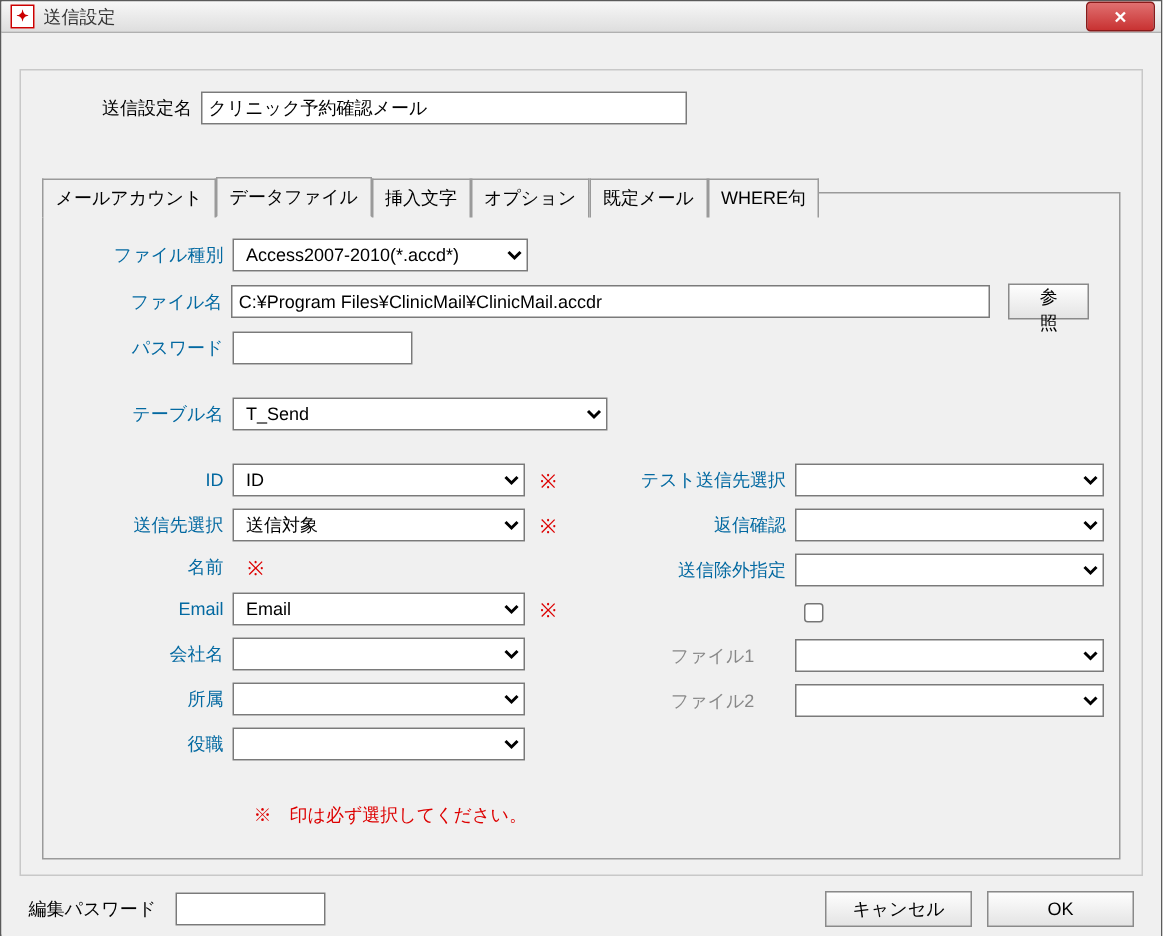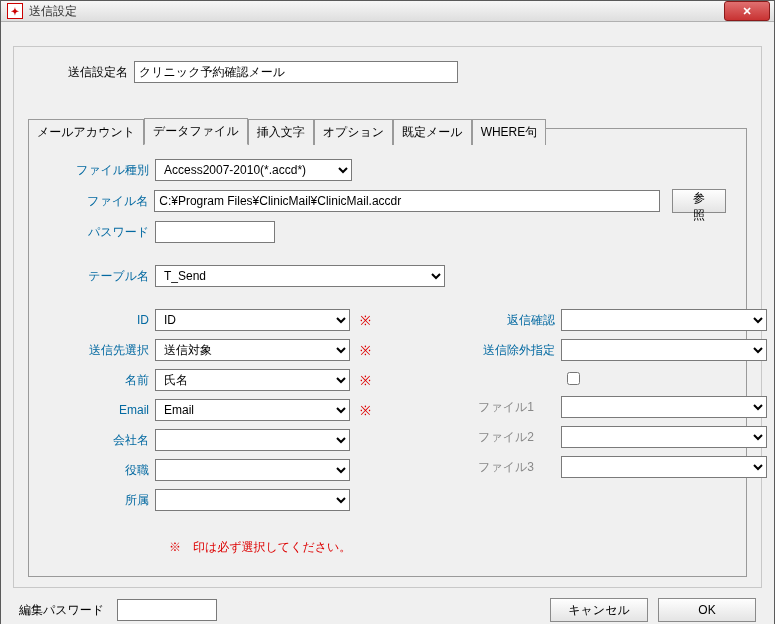--- a/index.html
+++ b/index.html
@@ -127,36 +127,36 @@
 .row select, .row input[type=text] {
   height: 22px;
   border: 1px solid #7a7a7a;
   background: #fff;
   font-family: inherit;
   font-size: 12px;
   padding: 0 4px;
 }
 .sel-230 { width: 197px; }
 .sel-195 { width: 195px; }
-.sel-250 { width: 290px; }
+.sel-250 { width: 250px; }
 .txt-510 { width: 510px; }
 .txt-120 { width: 120px; }
 .req { color: #d00; margin-left: 10px; font-size: 13px; }
 .btn {
   height: 24px;
   padding: 0 14px;
   border: 1px solid #8a8a8a;
   background: linear-gradient(#fefefe, #e4e4e4);
   cursor: pointer;
   font-family: inherit;
   font-size: 12px;
 }
 .two-col {
   display: flex;
-  gap: 48px;
+  gap: 17px;
 }
 .col { flex: 0 0 auto; }
 .col-left { width: 360px; }
 .col-right { width: 310px; }
 .col-right .lbl { width: 100px; }
 .col-right select { width: 210px; }
 .col-right .filelbl { width: 100px; text-align: center; margin-right: 6px; color: #888; }
 .note { color: #d00; margin-top: 20px; margin-left: 120px; font-size: 12px; }
 .chk-row { display: flex; align-items: center; margin-bottom: 8px; margin-left: 6px;}
 .chk-row input { margin-right: 4px; }
@@ -244,64 +244,63 @@
               <select class="sel-195"><option>ID</option></select>
               <span class="req">※</span>
             </div>
             <div class="row">
               <div class="lbl">送信先選択</div>
               <select class="sel-195"><option>送信対象</option></select>
               <span class="req">※</span>
             </div>
             <div class="row">
               <div class="lbl">名前</div>
-              <select class="sel-195"><option>氏名</option></select>
               <span class="req">※</span>
             </div>
             <div class="row">
               <div class="lbl">Email</div>
               <select class="sel-195"><option>Email</option></select>
               <span class="req">※</span>
             </div>
             <div class="row">
               <div class="lbl">会社名</div>
               <select class="sel-195"><option></option></select>
             </div>
             <div class="row">
+              <div class="lbl">所属</div>
+              <select class="sel-195"><option></option></select>
+            </div>
+            <div class="row">
               <div class="lbl">役職</div>
               <select class="sel-195"><option></option></select>
             </div>
-            <div class="row">
-              <div class="lbl">所属</div>
-              <select class="sel-195"><option></option></select>
-            </div>
           </div>
 
           <div class="col col-right">
+            <div class="row">
+              <div class="lbl">テスト送信先選択</div>
+              <select><option></option></select>
+            </div>
             <div class="row">
               <div class="lbl">返信確認</div>
               <select><option></option></select>
             </div>
             <div class="row">
               <div class="lbl">送信除外指定</div>
               <select><option></option></select>
             </div>
             <div class="chk-row" style="margin-left:106px;">
               <input type="checkbox" style="">
             </div>
             <div class="row">
               <div class="filelbl">ファイル1</div>
               <select><option></option></select>
             </div>
             <div class="row">
               <div class="filelbl">ファイル2</div>
-              <select><option></option></select>
-            </div>
-            <div class="row">
-              <div class="filelbl">ファイル3</div>
               <select><option></option></select>
             </div>
           </div>
         </div>
 
         <div class="note">※　印は必ず選択してください。</div>
       </div>
     </div>
 
     <div class="bottom-bar">

